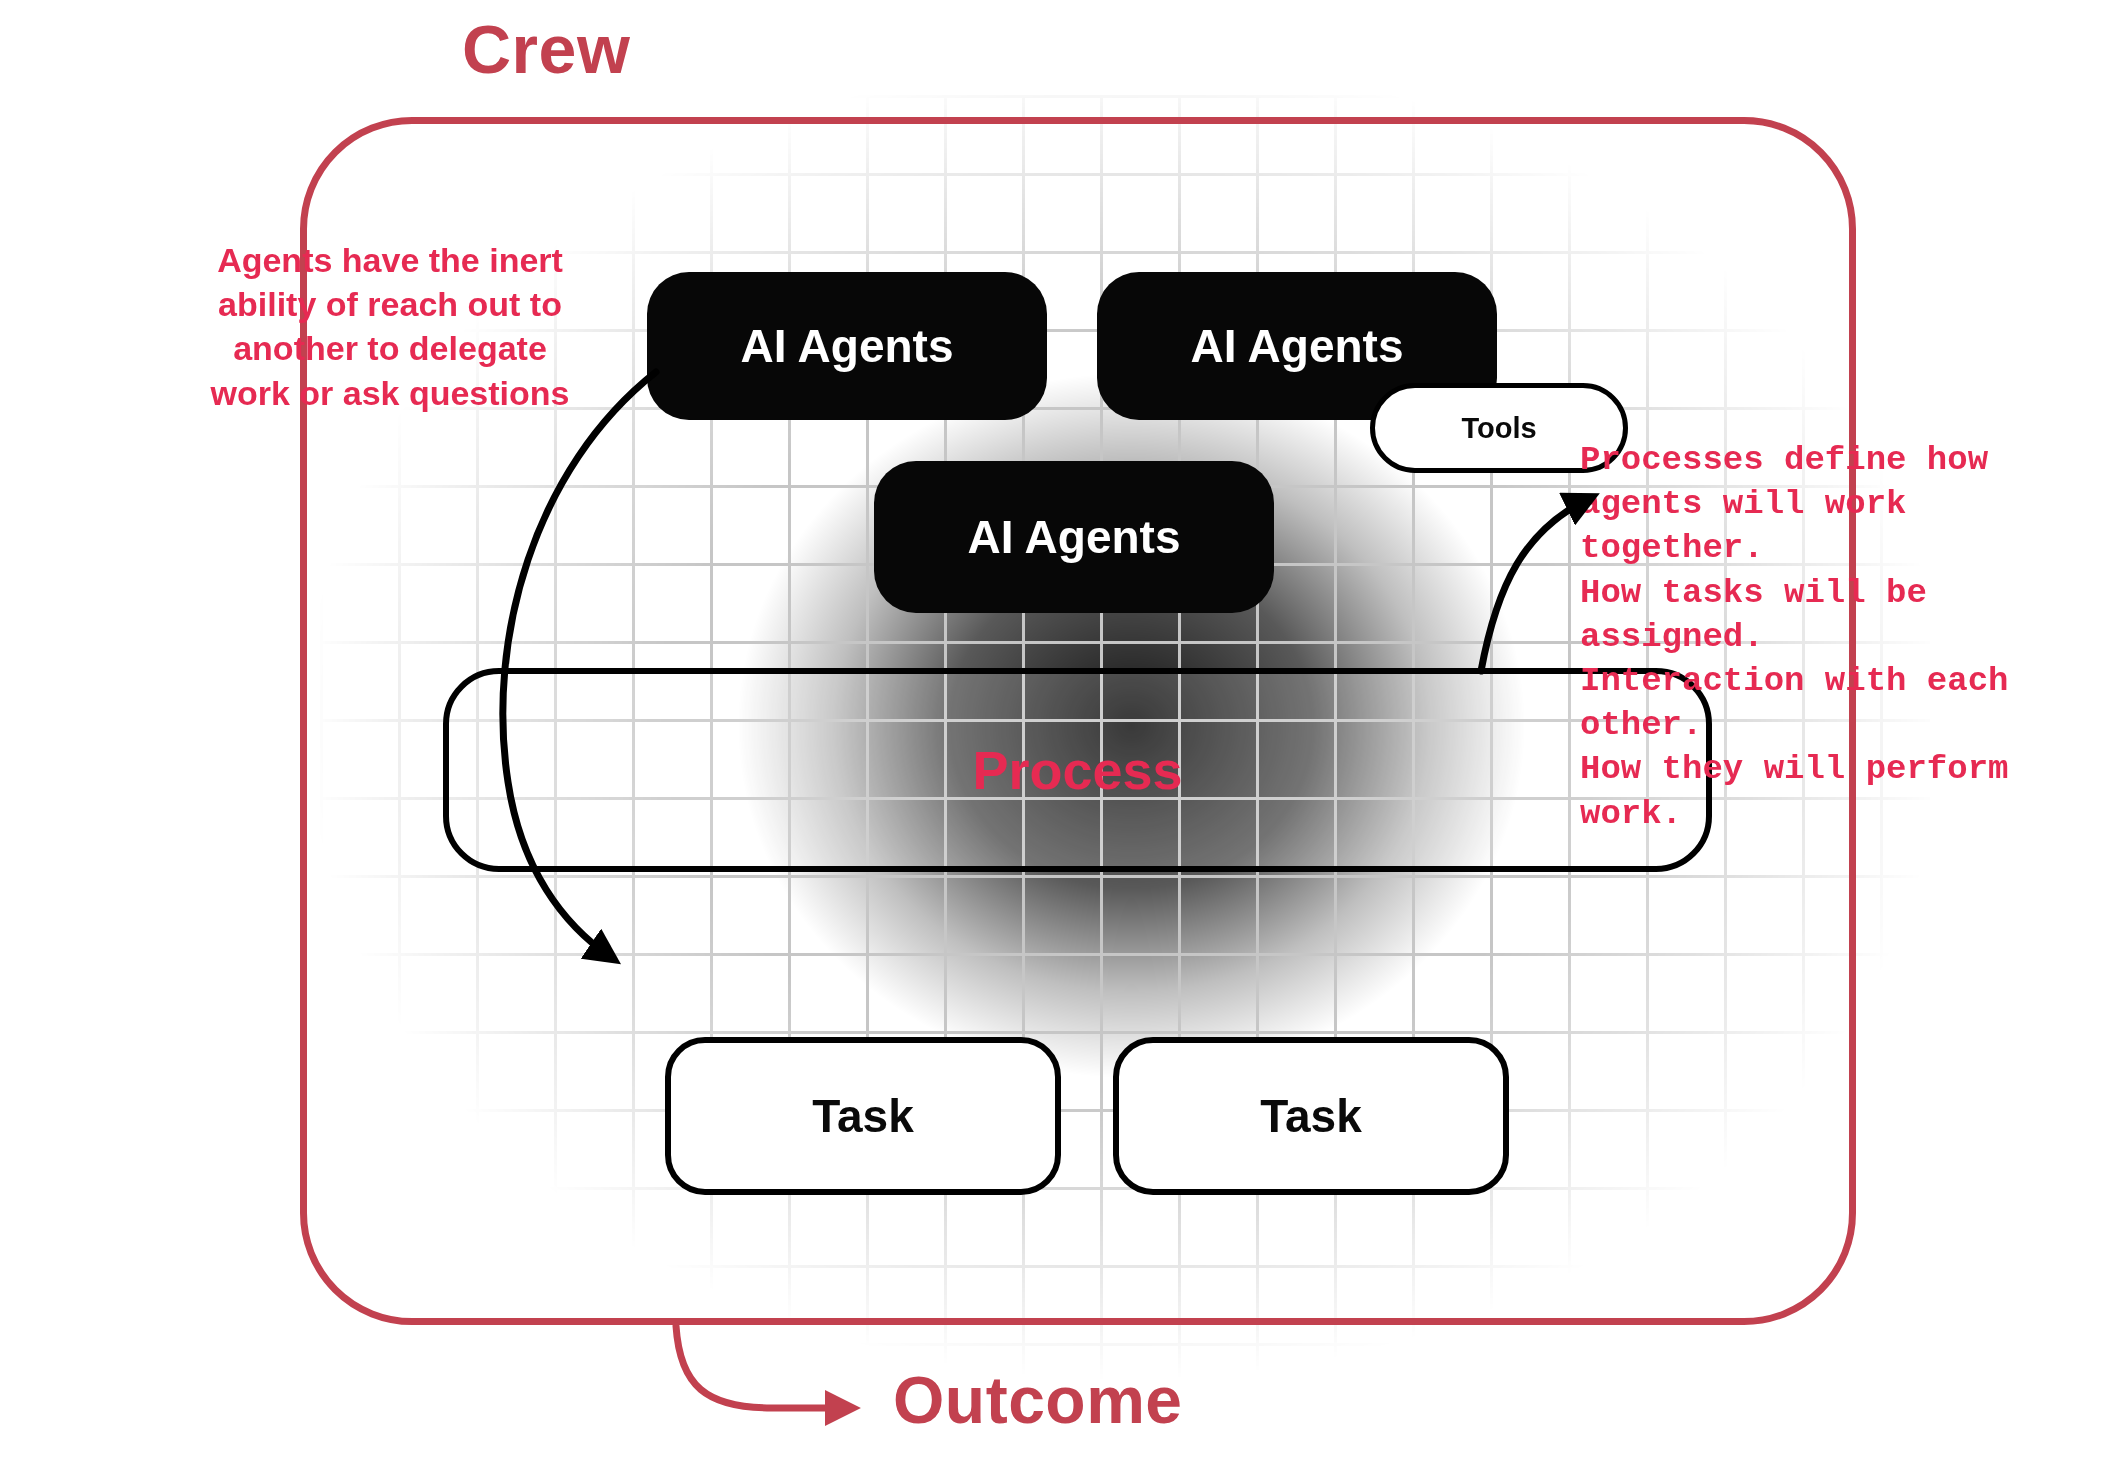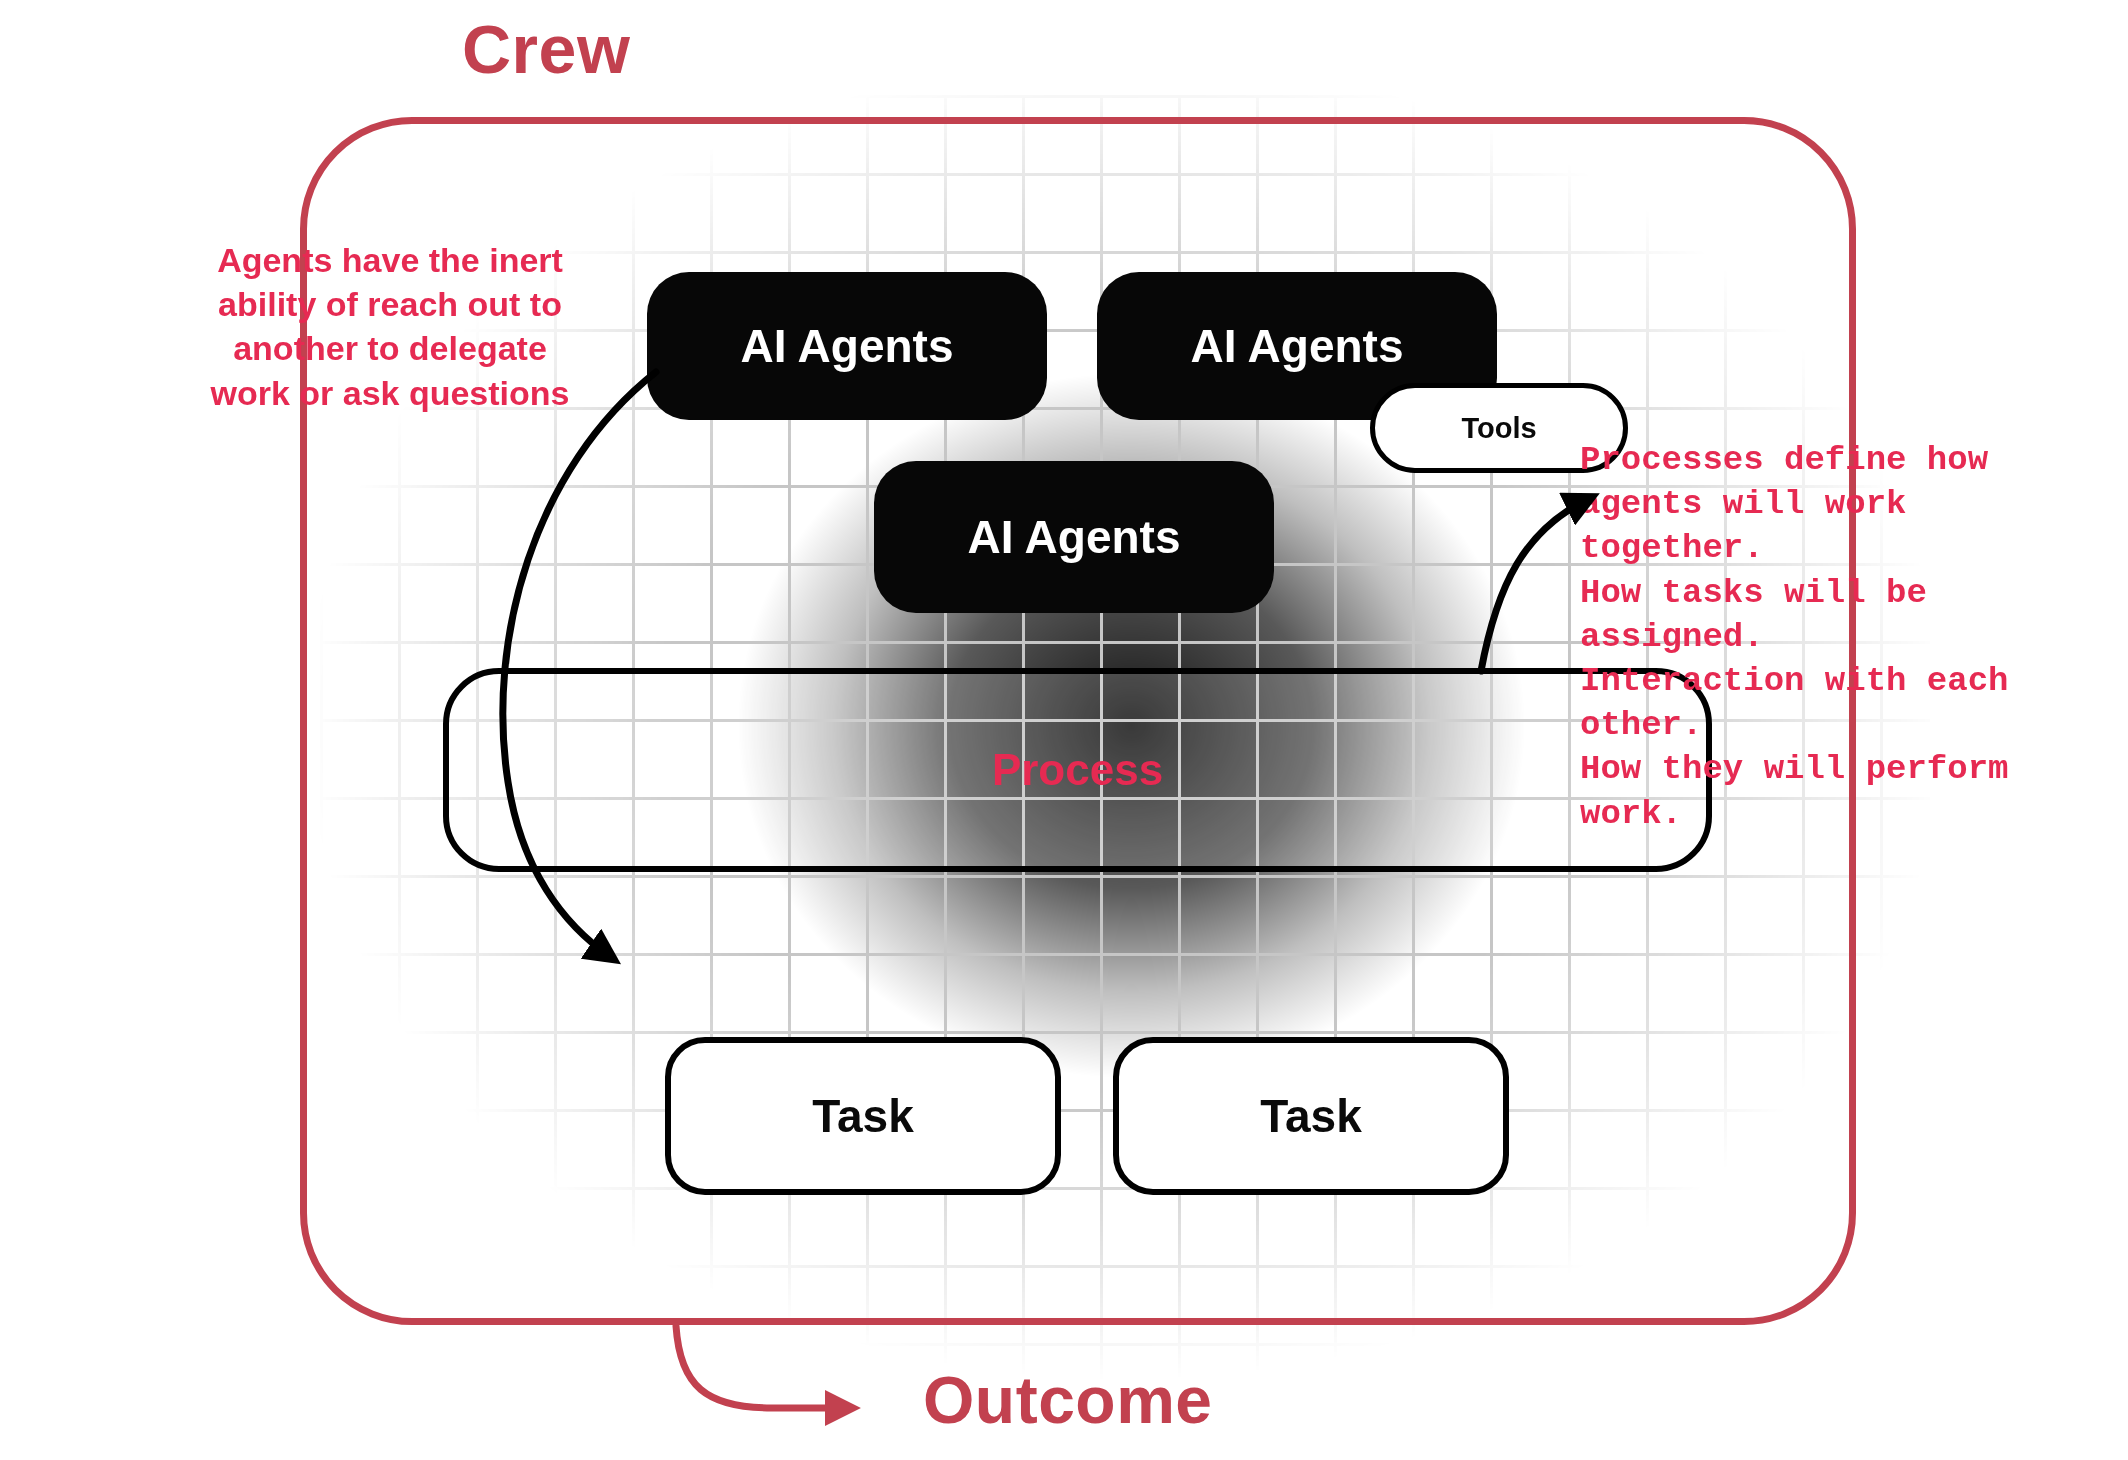--- a/index.html
+++ b/index.html
@@ -28,41 +28,41 @@
     mask-image:radial-gradient(ellipse 52% 52% at 50% 48%, #000 55%, rgba(0,0,0,0.55) 76%, transparent 98%);
   }
   #crew-boundary{
     left:300px;top:117px;width:1556px;height:1208px;box-sizing:border-box;
     border:7px solid var(--primary-red);border-radius:112px;
   }
   .big-title{
     font-weight:bold;color:var(--primary-red);letter-spacing:0.5px;
   }
   #crew-title{left:462px;top:10px;font-size:68px;}
-  #outcome-title{left:923px;top:1362px;font-size:66px;}
+  #outcome-title{left:893px;top:1362px;font-size:66px;}
   .node{
     box-sizing:border-box;display:flex;align-items:center;justify-content:center;
     font-weight:bold;text-align:center;margin-top:48px;
   }
   .node-black{
     background:var(--node-black);color:#ffffff;border-radius:42px;font-size:46px;
   }
   .node-white{
     background:#ffffff;color:#0a0a0a;border:6px solid #000;border-radius:40px;font-size:46px;
   }
   #agent1{left:647px;top:224px;width:400px;height:148px;}
   #agent2{left:1097px;top:224px;width:400px;height:148px;}
   #agent3{left:874px;top:413px;width:400px;height:152px;}
   #tools{left:1370px;top:335px;width:258px;height:90px;border-radius:46px;font-size:29px;border-width:5px;}
   #process{
     left:443px;top:668px;width:1269px;height:204px;box-sizing:border-box;
     border:6px solid #000;border-radius:56px;background:rgba(255,255,255,0.16);
     display:flex;align-items:center;justify-content:center;
   }
-  #process .label{font-size:44px;font-weight:bold;color:var(--accent-crimson);}
+  #process .label{font-size:54px;font-weight:bold;color:var(--accent-crimson);}
   #task1{left:665px;top:989px;width:396px;height:158px;}
   #task2{left:1113px;top:989px;width:396px;height:158px;}
   .note{
     font-size:34px;font-weight:bold;line-height:1.3;color:var(--accent-crimson);
     white-space:pre-line;
     margin-top:44px;
   }
   #note-left{left:170px;top:194px;width:440px;text-align:center;}
   #note-right-top{left:1580px;top:394px;width:470px;text-align:left;font-family:Liberation Mono, monospace;}
   #note-right-bottom{left:1584px;top:978px;width:480px;text-align:left;}

